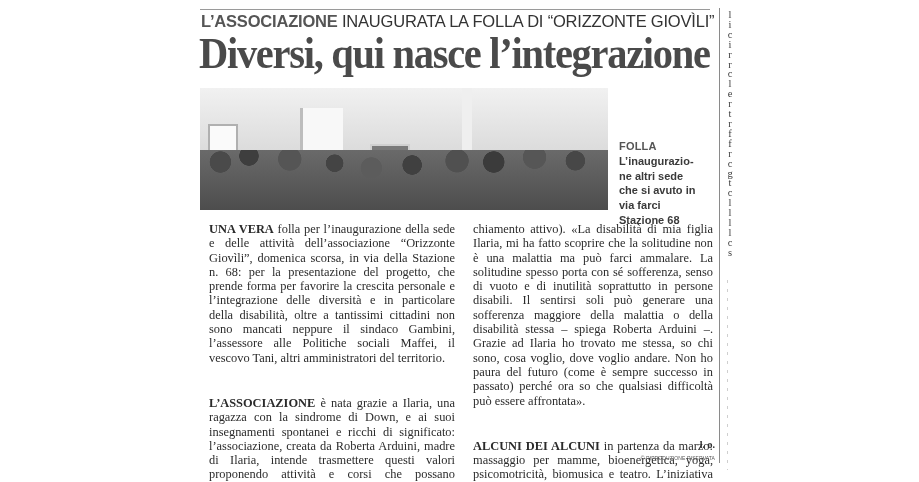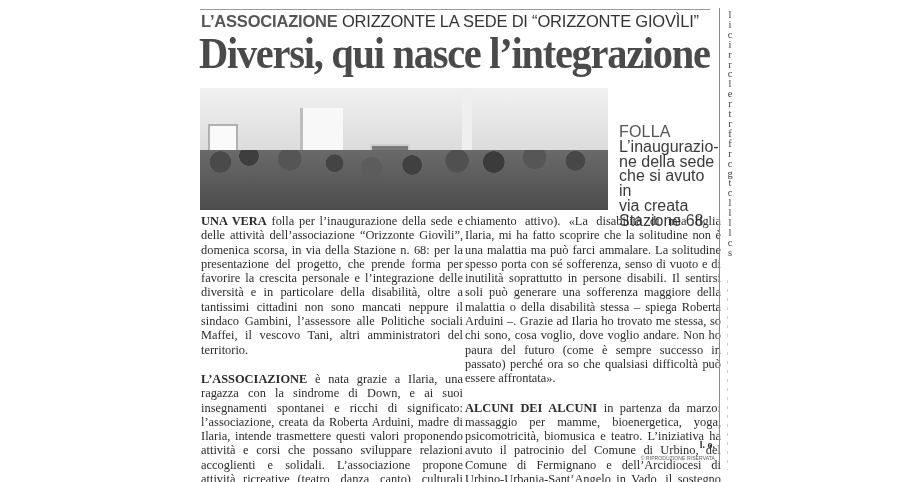--- a/index.html
+++ b/index.html
@@ -66,30 +66,30 @@
         radial-gradient(circle 9px at 33% 22%, #444 0 95%, transparent 100%),
         radial-gradient(circle 11px at 42% 30%, #5c5c5c 0 95%, transparent 100%),
         radial-gradient(circle 10px at 52% 25%, #404040 0 95%, transparent 100%),
         radial-gradient(circle 12px at 63% 18%, #505050 0 95%, transparent 100%),
         radial-gradient(circle 11px at 72% 20%, #3b3b3b 0 95%, transparent 100%),
         radial-gradient(circle 12px at 82% 12%, #565656 0 95%, transparent 100%),
         radial-gradient(circle 10px at 92% 18%, #474747 0 95%, transparent 100%),
         linear-gradient(180deg, #6a6a6a, #4d4d4d);
     }
     .caption {
-      position: absolute; left: 619px; top: 125px; width: 100px;
+      position: absolute; left: 619px; top: 139px; width: 100px;
       font-family: "Liberation Sans", "DejaVu Sans", sans-serif;
-      font-size: 16px; line-height: 14.8px; font-weight: normal; color: #3a3a3a;
+      font-size: 11px; line-height: 14.8px; font-weight: bold; color: #3a3a3a;
     }
     .caption .cap-title { color: #555; letter-spacing: 0.2px; }
     .col {
       position: absolute; top: 214px; width: 262px;
       font-size: 12.4px; line-height: 14.3px; text-align: justify; color: #2b2b2b;
     }
-    .col p { margin: 0; }
+    .col p { margin: 8px; }
     .col .lead-in { font-weight: bold; }
     .col1 { left: 201px; }
     .col2 { left: 465px; width: 256px; }
     .gap { height: 15px; }
     .signature {
       position: absolute; left: 670px; top: 439px; width: 45px; text-align: right;
       font-size: 10px; font-weight: bold; color: #333;
     }
     .copyright {
       position: absolute; left: 600px; top: 455px; width: 115px; text-align: right;
@@ -108,40 +108,40 @@
       position: absolute; left: 727px; top: 280px; width: 1px; height: 190px;
       background: repeating-linear-gradient(180deg, #cfcfcf 0 3px, transparent 3px 9px);
     }
   </style>
 </head>
 <body>
 
 <div class="top-rule"></div>
 
 <div class="kicker">
-  <span class="lead">L’ASSOCIAZIONE</span><span class="rest"> ORIZZONTE LA SEDE DI “ORIZZONTE GIOVÌLI”</span>
+  <span class="lead">L’ASSOCIAZIONE</span><span class="rest"> INAUGURATA LA FOLLA DI “ORIZZONTE GIOVÌLI”</span>
 </div>
 
 <div class="headline">Diversi, qui nasce l’integrazione</div>
 
 <div class="photo">
   <div class="wall"></div>
   <div class="door"></div>
   <div class="window"></div>
   <div class="screen"></div>
   <div class="pillar"></div>
   <div class="crowd"></div>
 </div>
 
 <div class="caption">
   <div class="cap-title">FOLLA</div>
   <div>L’inaugurazio-</div>
-  <div>ne della sede</div>
+  <div>ne altri sede</div>
   <div>che si avuto in</div>
-  <div>via creata</div>
+  <div>via farci</div>
   <div>Stazione 68</div>
 </div>
 
 <div class="col col1">
   <p><span class="lead-in">UNA VERA</span><span> folla per l’inaugurazione della sede e delle attività dell’associazione “Orizzonte Giovìli”, domenica scorsa, in via della Stazione n. 68: per la presentazione del progetto, che prende forma per favorire la crescita personale e l’integrazione delle diversità e in particolare della disabilità, oltre a tantissimi cittadini non sono mancati neppure il sindaco Gambini, l’assessore alle Politiche sociali Maffei, il vescovo Tani, altri amministratori del territorio.</span></p>
   <div class="gap"></div>
   <p><span class="lead-in">L’ASSOCIAZIONE</span><span> è nata grazie a Ilaria, una ragazza con la sindrome di Down, e ai suoi insegnamenti spontanei e ricchi di significato: l’associazione, creata da Roberta Arduini, madre di Ilaria, intende trasmettere questi valori proponendo attività e corsi che possano sviluppare relazioni accoglienti e solidali. L’associazione propone attività ricreative (teatro, danza, canto), culturali (convegni, spettacoli, workshop, manifestazioni) e di crescita personale (meditazione, yoga, supporto alla genitorialità e all’invec-</span></p>
 </div>
 
 <div class="col col2">

